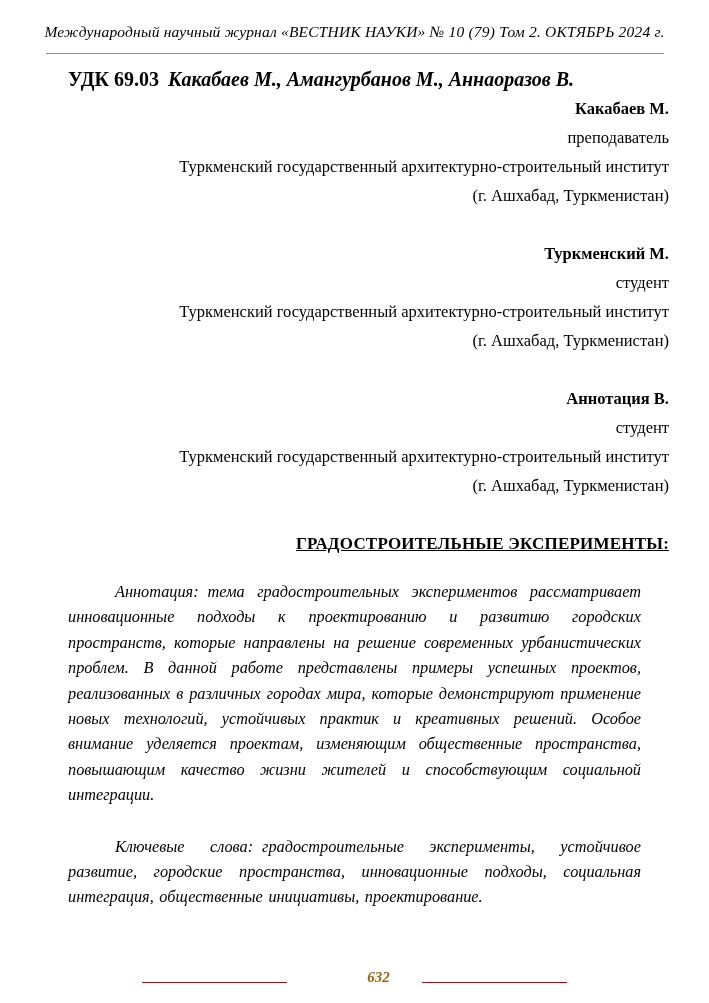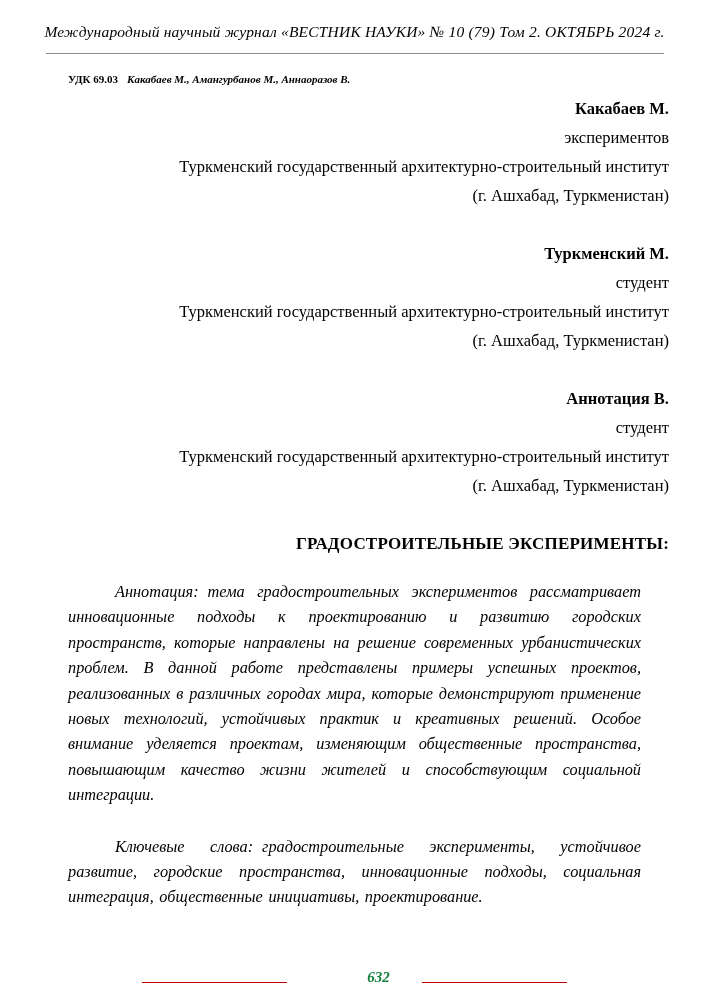--- a/index.html
+++ b/index.html
@@ -25,21 +25,21 @@
     line-height: 19px;
     letter-spacing: 0.2px;
   }
   .header-divider {
     border: none;
     border-top: 1.6px solid #8c8c8c;
     margin: 12px 45px 0 46px;
   }
   .udk-line {
     margin: 11px 68px 0 68px;
-    font-size: 11px;
+    font-size: 20px;
     font-weight: bold;
     line-height: 29px;
     white-space: nowrap;
   }
   .udk-authors {
     font-style: italic;
     margin-left: 9px;
   }
   .centered-area {
     text-align: right;
@@ -49,20 +49,21 @@
   .author-block {
     margin: 0 40px 29px 40px;
   }
   .author-name { font-weight: bold; }
   .article-title {
     font-weight: bold;
     font-size: 17px;
     line-height: 29px;
     margin: 29px 40px 0 40px;
     letter-spacing: 0.2px;
+    text-decoration: underline;
   }
   .abstract-paragraph, .keywords-paragraph {
     margin: 0 68px;
     font-style: italic;
     font-size: 16.3px;
     line-height: 25.4px;
     text-align: justify;
     text-indent: 47px;
     word-spacing: 1.5px;
   }
@@ -82,21 +83,21 @@
     align-items: center;
     gap: 32px;
   }
   .footer-rule {
     width: 145px;
     height: 0;
     border-top: 1.6px solid #c00000;
     transform: translateY(5px);
   }
   .page-number {
-    color: #15803d;
+    color: #a16207;
     font-weight: bold;
     font-style: italic;
     font-size: 15px;
     line-height: 15px;
     margin-left: 48px;
   }
 </style>
 </head>
 <body>
 
@@ -107,21 +108,21 @@
   <hr class="header-divider">
 
   <div class="udk-line">
     <span>УДК 69.03</span><span class="udk-authors">Какабаев М., Амангурбанов М., Аннаоразов В.</span>
   </div>
 
   <div class="centered-area">
 
     <div class="author-block">
       <div class="author-name">Какабаев М.</div>
-      <div>экспериментов</div>
+      <div>преподаватель</div>
       <div>Туркменский государственный архитектурно-строительный институт</div>
       <div>(г. Ашхабад, Туркменистан)</div>
     </div>
 
     <div class="author-block">
       <div class="author-name">Туркменский М.</div>
       <div>студент</div>
       <div>Туркменский государственный архитектурно-строительный институт</div>
       <div>(г. Ашхабад, Туркменистан)</div>
     </div>

